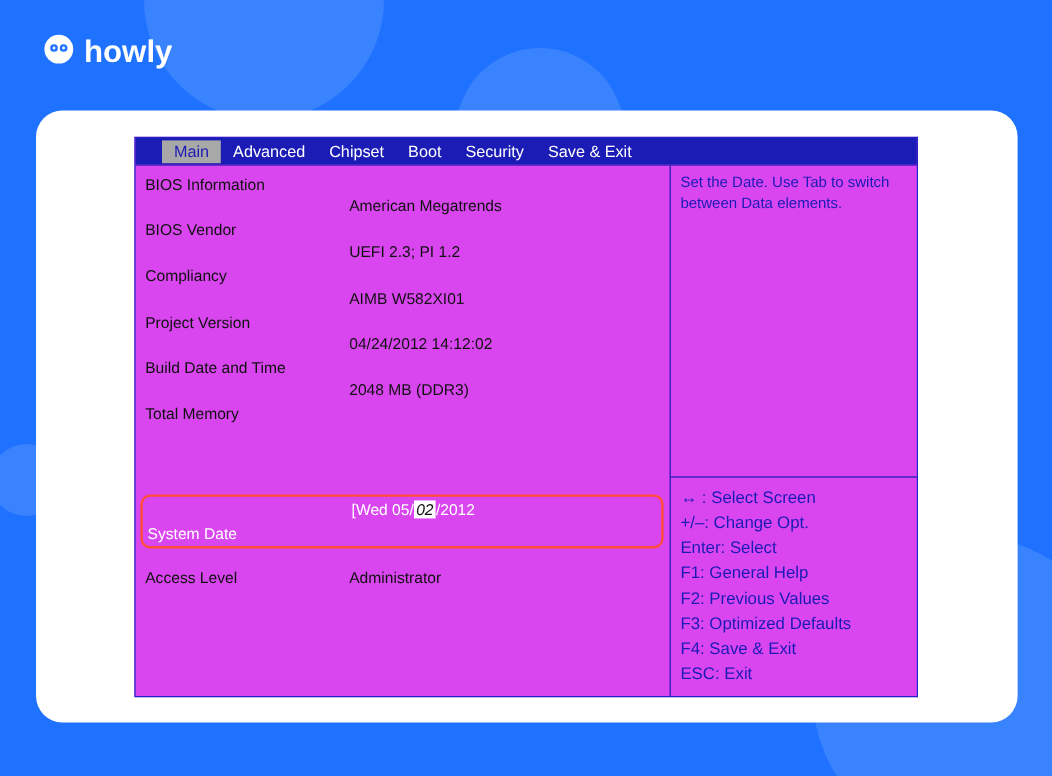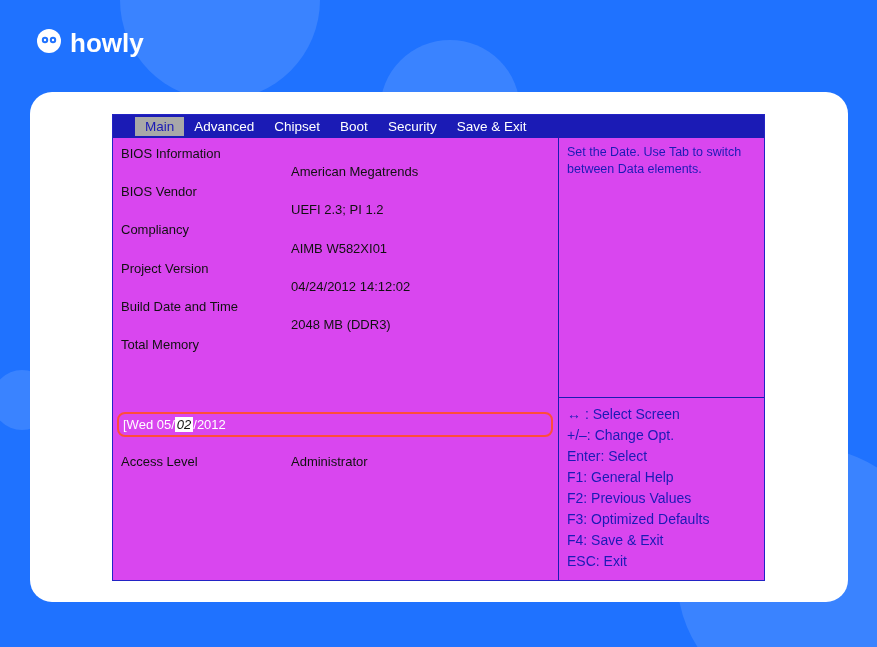--- a/index.html
+++ b/index.html
@@ -199,20 +199,21 @@
         </div>
         <div class="row">
           <span class="label">Total Memory</span>
           <span class="value">2048 MB (DDR3)</span>
         </div>
 
         <div class="gap"></div>
 
         <div class="highlight-box">
           <div class="row sel-row">
+            <span class="label">System Date</span>
             <span class="value">
               <span class="bracket-white">[Wed 05/</span><span class="seg-sel">02</span><span class="bracket-white">/2012</span>
             </span>
           </div>
         </div>
 
         <div class="gap2"></div>
 
         <div class="footer-row">
           <span class="label">Access Level</span>

